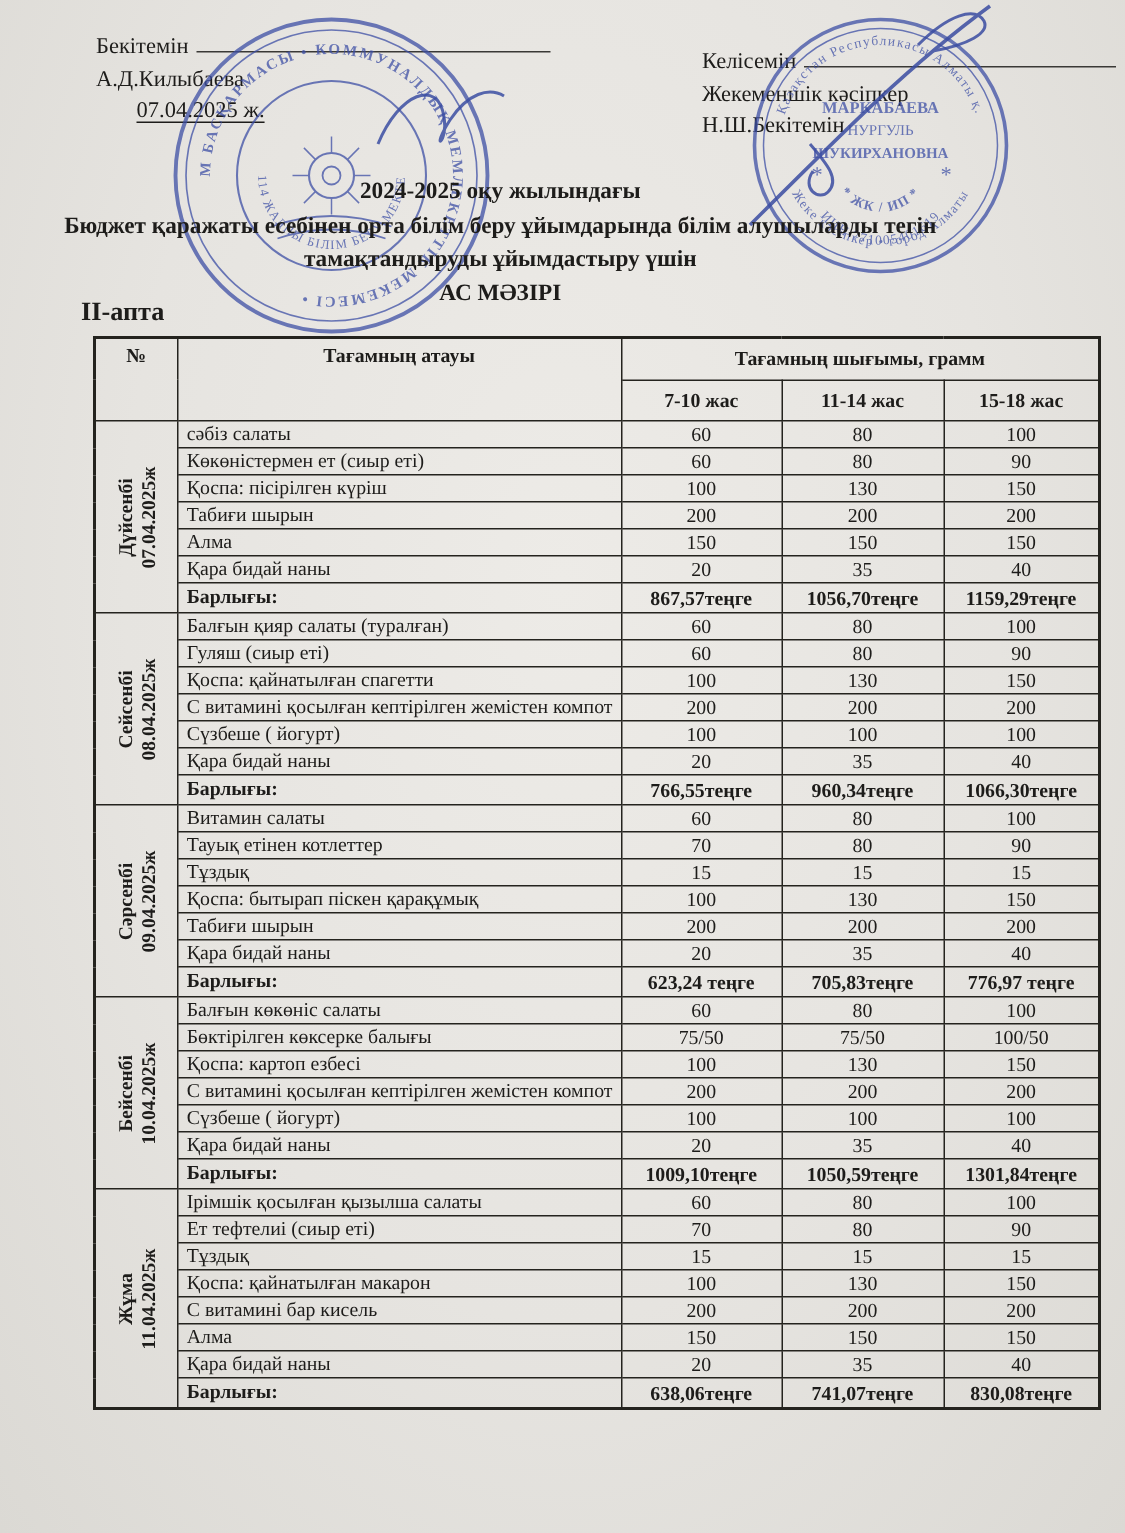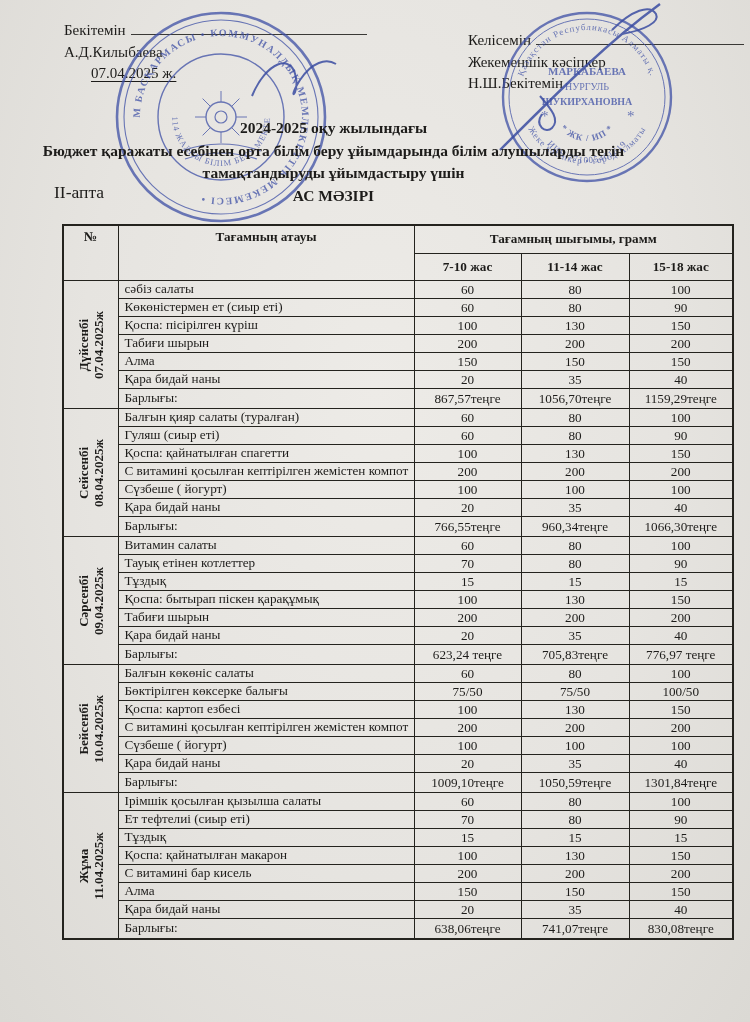--- a/index.html
+++ b/index.html
@@ -17,36 +17,36 @@
   .approval.left{left:64px;top:20px;}
   .approval.right{left:468px;top:30px;}
   .uline{display:inline-block;border-bottom:1.4px solid #3a3936;height:14px;vertical-align:baseline;margin-left:5px;}
   .uline.l1{width:236px;}
   .uline.r1{width:208px;}
   .date-underlined{text-decoration:underline;text-underline-offset:3px;margin-left:27px;}
   
   .doc-title{position:absolute;top:117px;left:0;width:667px;text-align:center;
     font-weight:bold;font-size:15.5px;line-height:22.5px;}
   
-  .week-label{position:absolute;left:54px;top:182px;font-weight:normal;font-size:17.5px;text-align:right;}
+  .week-label{position:absolute;left:54px;top:197px;font-weight:bold;font-size:17.5px;text-align:right;}
   
   table.menu{position:absolute;left:62px;top:224px;width:670px;border-collapse:collapse;
     font-size:13.2px;table-layout:fixed;}
   table.menu col.c-day{width:55px;} table.menu col.c-name{width:296px;}
   table.menu col.c-v1{width:107px;} table.menu col.c-v2{width:108px;} table.menu col.c-v3{width:104px;}
   table.menu th, table.menu td{border:1.6px solid #24231e;}
   table.menu{border:2.4px solid #24231e;}
   thead th{font-weight:bold;text-align:center;}
   th.h-span{vertical-align:top;padding-top:3px;height:50px;}
   th.h-group{height:24px;margin-left:39px;}
   th.h-age{height:24px;}
   td{height:17px;padding:0 4px;vertical-align:middle;}
   td.name-cell{text-align:left;padding-left:6px;line-height:16.5px;margin-left:35px;}
   td.val-cell{text-align:center;}
-  tr.total-row td{font-weight:normal;height:19px;}
+  tr.total-row td{font-weight:bold;height:19px;}
   td.day-cell{padding:0;position:relative;}
   .day-label{position:absolute;left:50%;top:50%;transform:translate(-50%,-50%) rotate(-90deg);
     white-space:nowrap;text-align:center;font-weight:bold;font-size:13px;line-height:15px;}
   
   .stamp{position:absolute;opacity:0.74;pointer-events:none;}
   .stamp text{fill:#3c4ea5;}
   .stamp .ring{stroke:#3c4ea5;fill:none;}
   #stamp-school{left:110px;top:6px;}
   #stamp-entrepreneur{left:498px;top:4px;}
   #signatures{position:absolute;left:0;top:0;pointer-events:none;}

